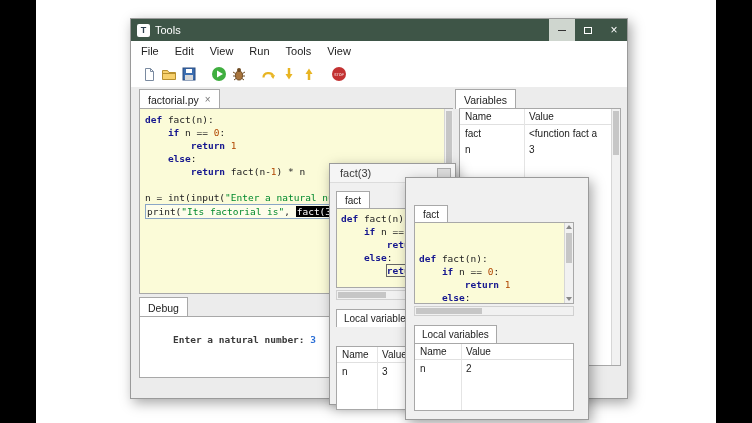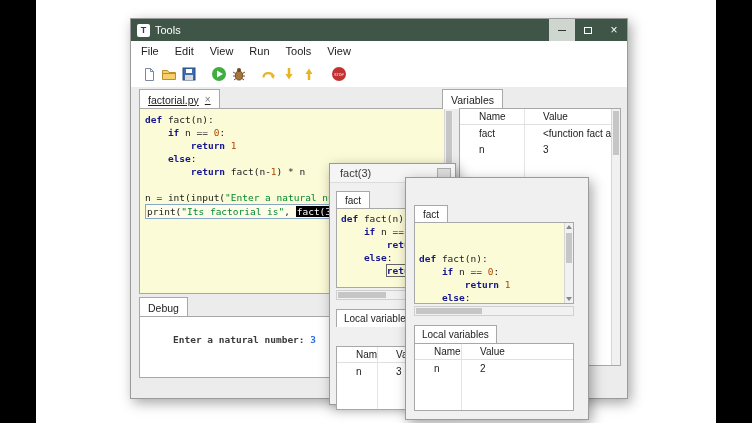--- a/index.html
+++ b/index.html
@@ -60,21 +60,21 @@
   .hscroll { position:absolute; background:#f1f1f1; border:1px solid #d0d0d0; height:10px; }
   .hthumb { position:absolute; top:1px; bottom:1px; background:#c6c6c6; }
   .tri-up { width:0; height:0; border-left:3px solid transparent; border-right:3px solid transparent; border-bottom:4px solid #888; margin:2px auto 0; }
   .tri-dn { width:0; height:0; border-left:3px solid transparent; border-right:3px solid transparent; border-top:4px solid #888; margin:2px auto 0; }
 
   .shellbox { left:8px; top:229px; width:314px; height:62px; padding:3px 0 0 5px; }
 
   
   .gridtable { position:relative; font-size:10px; color:#222; }
   .grow { display:grid; align-items:center; height:16px; padding:0; }
-  .gcell { padding:0 19px; overflow:hidden; white-space:nowrap; }
+  .gcell { padding:0 5px; overflow:hidden; white-space:nowrap; }
   .ghead { border-bottom:1px solid #e0e0e0; }
   .colline { position:absolute; top:0; bottom:0; width:0; border-left:1px solid #e4e4e4; }
 
   .varsbox { left:328px; top:21px; width:162px; height:258px; }
   .vars-grid { grid-template-columns:64px 1fr; }
 
   
   .frame .ftitle { height:19px; background:#f5f5f5; border-bottom:1px solid #dcdcdc;
                    display:flex; align-items:center; padding:0 4px 0 10px; font-size:11px; color:#3a3a3a; }
   .fbtn { margin-left:auto; width:14px; height:11px; background:#dcdcdc; border:1px solid #ababab; }
@@ -176,35 +176,35 @@
       <span class="tbtn">
         <svg width="16" height="16">
             <circle cx="8" cy="8" r="7" fill="#c33232"></circle>
             <text x="8" y="10" font-size="3.6" fill="#fff" text-anchor="middle" font-family="DejaVu Sans">STOP</text>
           </svg>
       </span>
     </div>
 
     <div class="client">
 
-      <div class="tab" style="left:8px; top:2px;text-decoration:underline;">
+      <div class="tab" style="left:8px; top:2px;">
         <span>factorial.py</span>
         <span class="x">×</span>
       </div>
       <div class="panel editor codefont"><div class="cl"><span class="k">def</span><span class="t"> fact(n):</span></div><div class="cl"><span class="t">    </span><span class="k">if</span><span class="t"> n == </span><span class="n">0</span><span class="t">:</span></div><div class="cl"><span class="t">        </span><span class="k">return</span><span class="t"> </span><span class="n">1</span></div><div class="cl"><span class="t">    </span><span class="k">else</span><span class="t">:</span></div><div class="cl"><span class="t">        </span><span class="k">return</span><span class="t"> fact(n-</span><span class="n">1</span><span class="t">) * n</span></div><div class="cl"></div><div class="cl"><span class="t">n = int(input(</span><span class="s">"Enter a natural number: "</span></div><div class="cl active"><span class="t">print(</span><span class="s">"Its factorial is"</span><span class="t">, </span><span class="hl">fact(3)</span><span class="t">)</span></div></div>
       <div class="vscroll" style="position:absolute; left:313px; top:22px; height:184px;">
         <div class="vthumb" style="top:2px; height:62px;"></div>
       </div>
 
       <div class="tab" style="left:8px; top:210px;">
         <span>Debug</span>
       </div>
       <div class="panel shellbox codefont"><div class="cl"></div><div class="cl"><span class="out">Enter a natural number: </span><span class="in">3</span></div></div>
 
-      <div class="tab" style="left:311px; top:2px;">
+      <div class="tab" style="left:324px; top:2px;">
         <span>Variables</span>
       </div>
       <div class="panel varsbox gridtable">
         <div class="colline" style="left:64px;"></div>
         <div class="grow vars-grid ghead">
           <span class="gcell">Name</span>
           <span class="gcell">Value</span>
         </div>
         <div class="grow vars-grid">
           <span class="gcell">fact</span>

